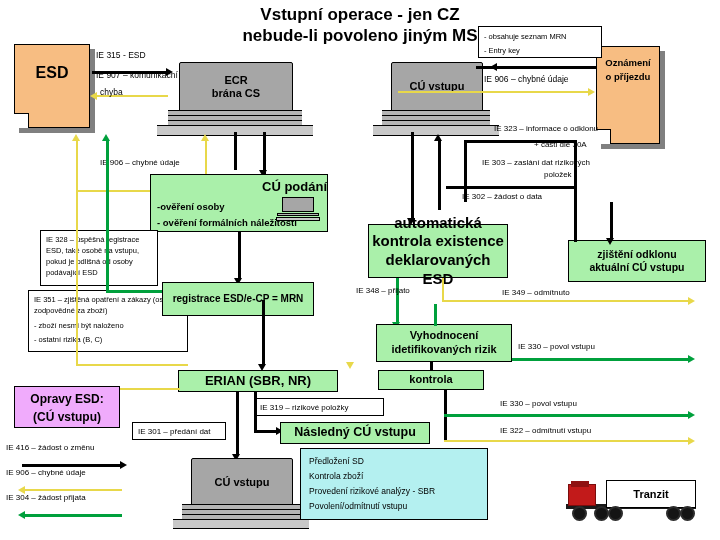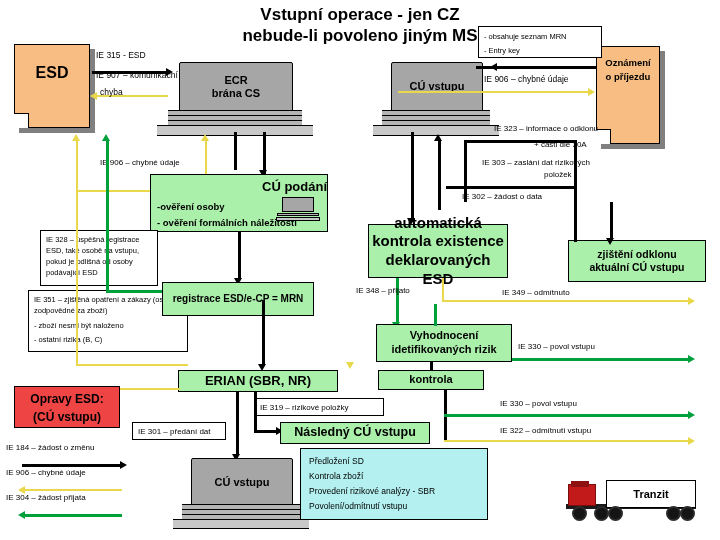--- a/index.html
+++ b/index.html
@@ -305,26 +305,26 @@
   <div class="abs arw arw-r" style="left:276px;top:427px;"></div>
 
   <div class="abs ln vline th blk" style="left:236px;top:392px;height:64px;"></div>
   <div class="abs arw arw-d" style="left:232px;top:454px;"></div>
 
   <div class="abs notebox" style="left:132px;top:422px;width:94px;height:18px;font-size:8px;line-height:11px;">
     <div>IE 301 – předání dat</div>
   </div>
   <div class="abs ln hline ylw" style="left:76px;top:388px;width:104px;"></div>
 
-  <div class="abs" style="left:14px;top:386px;width:106px;height:42px;background:#ef4444;border:1.5px solid #000;">
+  <div class="abs" style="left:14px;top:386px;width:106px;height:42px;background:#f0abfc;border:1.5px solid #000;">
     <div class="abs" style="left:0;right:0;top:5px;text-align:center;font-size:12px;font-weight:bold;">Opravy ESD:</div>
     <div class="abs" style="left:0;right:0;top:23px;text-align:center;font-size:12px;font-weight:bold;">(CÚ vstupu)</div>
   </div>
 
-  <div class="abs plainlabel sm" style="left:6px;top:443px;">IE 184 – žádost o změnu</div>
+  <div class="abs plainlabel sm" style="left:6px;top:443px;">IE 416 – žádost o změnu</div>
   <div class="abs ln hline th blk" style="left:22px;top:464px;width:100px;"></div>
   <div class="abs arw arw-r" style="left:120px;top:461px;"></div>
 
   <div class="abs plainlabel sm" style="left:6px;top:468px;">IE 906 – chybné údaje</div>
   <div class="abs ln hline ylw" style="left:24px;top:489px;width:98px;"></div>
   <div class="abs arw arw-l ylwA" style="left:18px;top:486px;"></div>
 
   <div class="abs plainlabel sm" style="left:6px;top:493px;">IE 304 – žádost přijata</div>
   <div class="abs ln hline th grn" style="left:24px;top:514px;width:98px;"></div>
   <div class="abs arw arw-l grnA" style="left:18px;top:511px;"></div>

